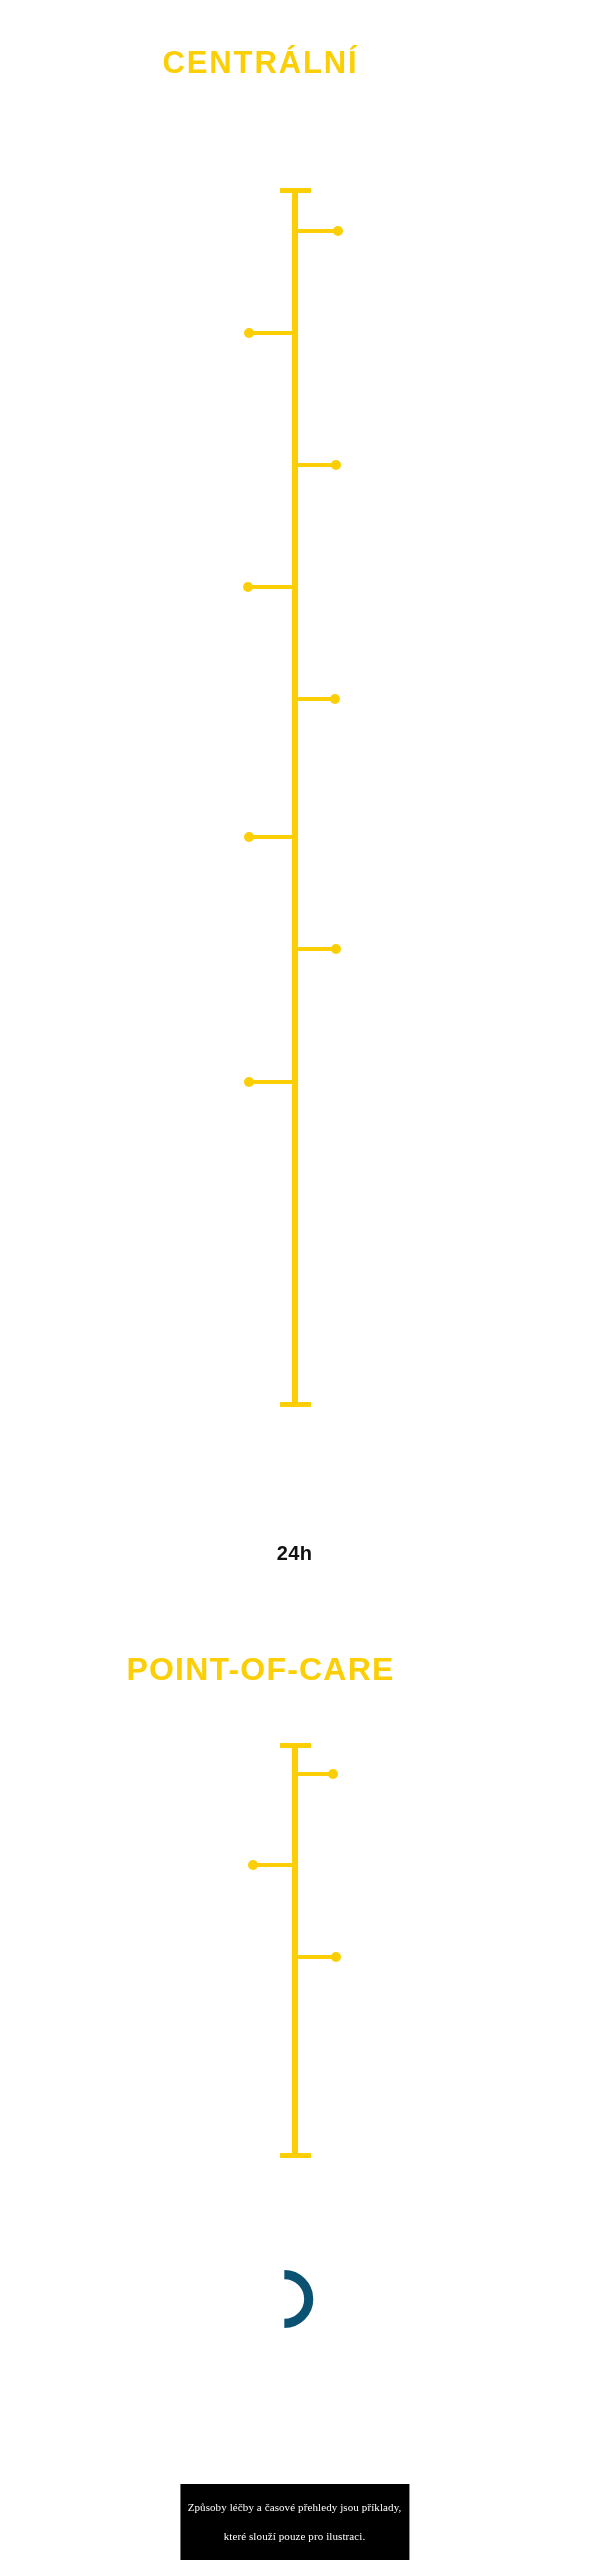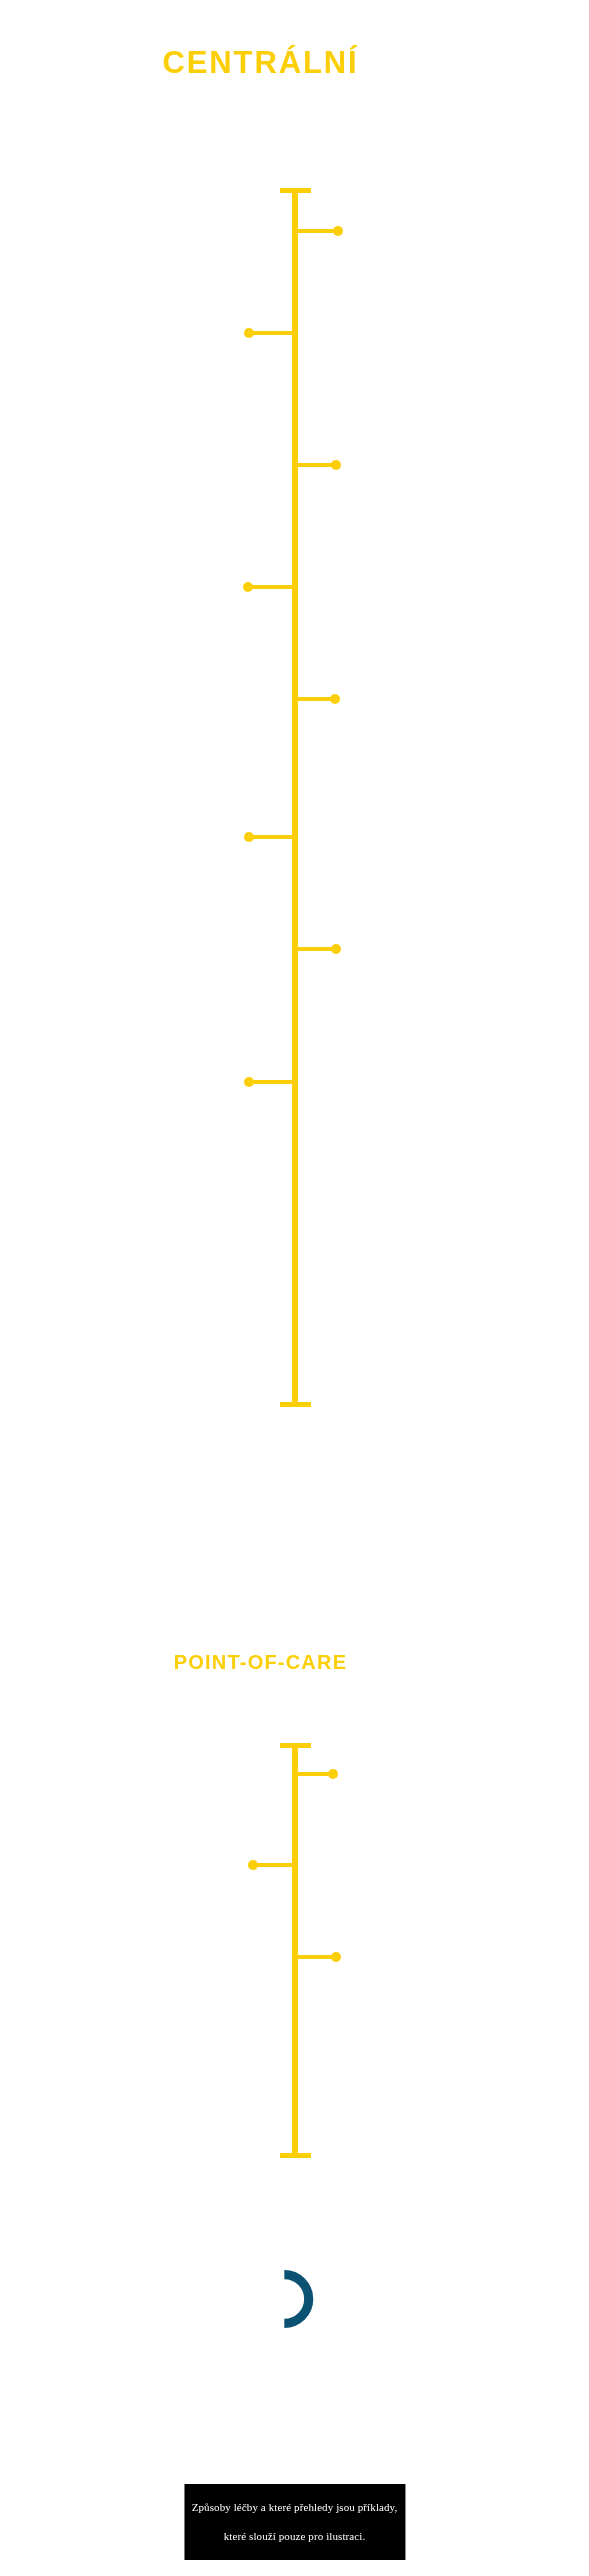--- a/index.html
+++ b/index.html
@@ -35,21 +35,21 @@
     letter-spacing: 1.9px;
     line-height: 1.18;
     text-transform: uppercase;
   }
   #title-central {
     top: 45px;
     font-size: 31px;
   }
   #title-poc {
     top: 1651px;
-    font-size: 20px;
+    font-size: 32px;
     letter-spacing: 1.2px;
   }
 
   
   .timeline {
     position: absolute;
     left: 0;
     width: 589px;
   }
   .axis {
@@ -163,20 +163,21 @@
       <span class="node"></span>
     </div>
     <div class="branch right" style="top:759px; width:41px;">
       <span class="node"></span>
     </div>
     <div class="branch left" style="top:892px; width:45px;">
       <span class="node"></span>
     </div>
   </div>
 
+  <div class="hour-marker" style="top:1546px;">24h</div>
 
   <div id="title-poc" class="section-title">POINT-OF-CARE</div>
 
   <div class="timeline" id="timeline-poc" style="top:1743px; height:430px;">
 
     <div class="cap" style="top:0px;"></div>
     <div class="axis" style="top:0px; height:414px;"></div>
     <div class="cap" style="top:410px;"></div>
 
     <div class="branch right" style="top:29px;  width:38px;">
@@ -190,18 +191,18 @@
     </div>
   </div>
 
   <div class="arc-wrap" style="top:2267px;">
     <svg width="64" height="64" viewBox="0 0 84 84">
       <path d="M 28 10 A 32 32 0 0 1 28 74" fill="none" stroke="#0B5272" stroke-width="12" stroke-linecap="butt"></path>
     </svg>
   </div>
 
   <div class="footer" style="top:2484px;">
-    <div>Způsoby léčby a které přehledy jsou příklady,</div>
+    <div>Způsoby léčby a časové přehledy jsou příklady,</div>
     <div>které slouží pouze pro ilustraci.</div>
   </div>
 
 </div>
 
 
 </body></html>

